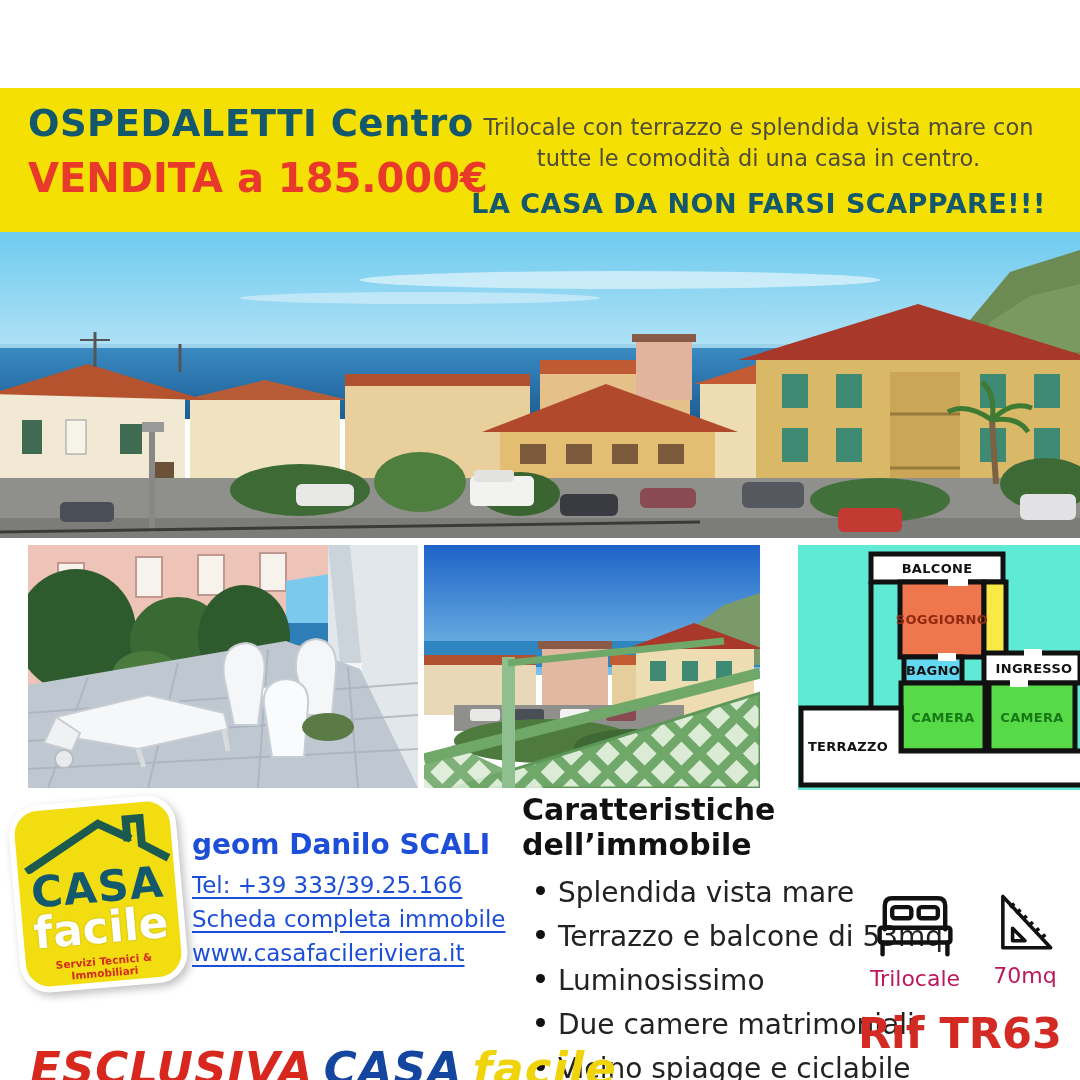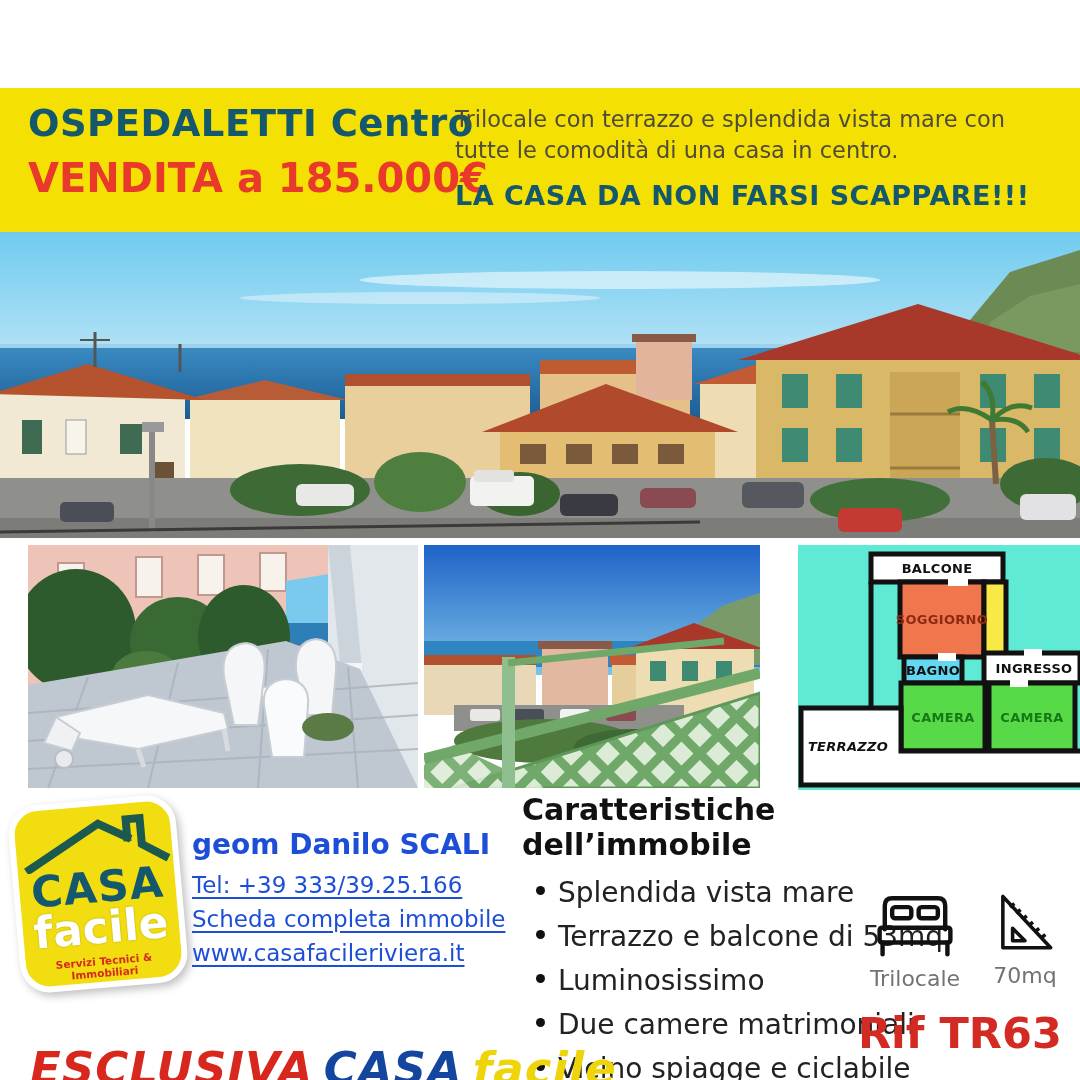--- a/index.html
+++ b/index.html
@@ -5,21 +5,21 @@
   html,body{margin:0;padding:0;background:#777;}
   .poster{
     position:relative;width:1080px;height:1080px;background:#ffffff;
     font-family:"DejaVu Sans","Liberation Sans",sans-serif;overflow:hidden;margin:0 auto;
   }
   
   .banner{position:absolute;left:0;top:88px;width:1080px;height:144px;background:#F5E003;display:flex;}
   .banner-left{width:445px;padding:14px 0 0 28px;box-sizing:border-box;}
   .location{color:#14586E;font-weight:800;font-size:37px;letter-spacing:.5px;white-space:nowrap;}
   .price{color:#E8392B;font-weight:800;font-size:40px;margin-top:10px;white-space:nowrap;}
-  .banner-right{flex:1;padding:16px 18px 0 10px;box-sizing:border-box;}
+  .banner-right{flex:1;padding:24px 18px 0 10px;text-align:center;box-sizing:border-box;}
   .desc{margin:0;color:#4F4B3B;font-size:22.5px;line-height:31px;}
   .tagline{color:#14586E;font-weight:800;font-size:27px;margin-top:14px;letter-spacing:.5px;}
   
   .main-photo{position:absolute;left:0;top:232px;width:1080px;height:306px;overflow:hidden;}
   .photo-small{position:absolute;top:545px;height:243px;overflow:hidden;}
   .photo1{left:28px;width:390px;}
   .photo2{left:424px;width:336px;}
   svg{display:block;}
   
   .floorplan{position:absolute;left:798px;top:545px;width:320px;height:245px;background:#5eead4;}
@@ -40,21 +40,21 @@
   
   .features{position:absolute;left:522px;top:792px;width:470px;}
   .features h2{margin:0;font-size:30px;font-weight:800;color:#111;}
   .features ul{margin:14px 0 0 8px;padding:0;list-style:none;}
   .features li{font-size:28px;color:#222;margin-bottom:11px;padding-left:28px;position:relative;}
   .features li::before{content:"";position:absolute;left:6px;top:10px;width:9px;height:9px;border-radius:50%;background:#111;}
   
   .badge{position:absolute;text-align:center;}
   .badge-rooms{left:865px;top:888px;width:100px;}
   .badge-size{left:985px;top:888px;width:80px;}
-  .badge-label{font-size:22px;color:#737373;margin-top:8px;}
+  .badge-label{font-size:22px;color:#be185d;margin-top:8px;}
   
   .exclusive{position:absolute;left:30px;top:1014px;font-style:italic;font-weight:800;font-size:45px;letter-spacing:1px;white-space:nowrap;}
   .exclusive span{display:inline-block;padding-bottom:4px;border-bottom:7px solid;margin-right:10px;}
   .w1{color:#D8281E;border-color:#D8281E;margin-top:28px;}
   .w2{color:#1446A0;border-color:#1446A0;}
   .w3{color:#F0D40A;border-color:#F0D40A;}
   .rif{position:absolute;left:858px;top:1008px;color:#D32B24;font-weight:800;font-size:43px;white-space:nowrap;}
 </style>
 </head>
 <body>
@@ -307,21 +307,21 @@
       <rect x="212" y="134" width="18" height="8" fill="#fff"></rect>
       <rect x="150" y="33" width="20" height="8" fill="#fff"></rect>
       <rect x="226" y="104" width="18" height="8" fill="#fff"></rect>
     </svg>
     <div class="fp-label" style="left:139px;top:23px;">BALCONE</div>
     <div class="fp-label fp-soggiorno" style="left:144px;top:74px;">SOGGIORNO</div>
     <div class="fp-label" style="left:135px;top:125px;">BAGNO</div>
     <div class="fp-label" style="left:236px;top:123px;">INGRESSO</div>
     <div class="fp-label fp-camera" style="left:145px;top:172px;">CAMERA</div>
     <div class="fp-label fp-camera" style="left:234px;top:172px;">CAMERA</div>
-    <div class="fp-label" style="left:50px;top:201px;font-style:italic;">TERRAZZO</div>
+    <div class="fp-label" style="left:50px;top:201px;">TERRAZZO</div>
   </div>
 
   <div class="logo">
     <svg width="156" height="58" viewBox="0 0 156 58" style="margin:4px auto 0;">
       <g stroke="#1C5A50" stroke-width="8" fill="none" stroke-linecap="square">
         <polyline points="12,54 84,14 112,30"></polyline>
         <polyline points="112,30 112,12 126,12 126,38 148,52"></polyline>
       </g>
     </svg>
     <div class="logo-casa">CASA</div>

